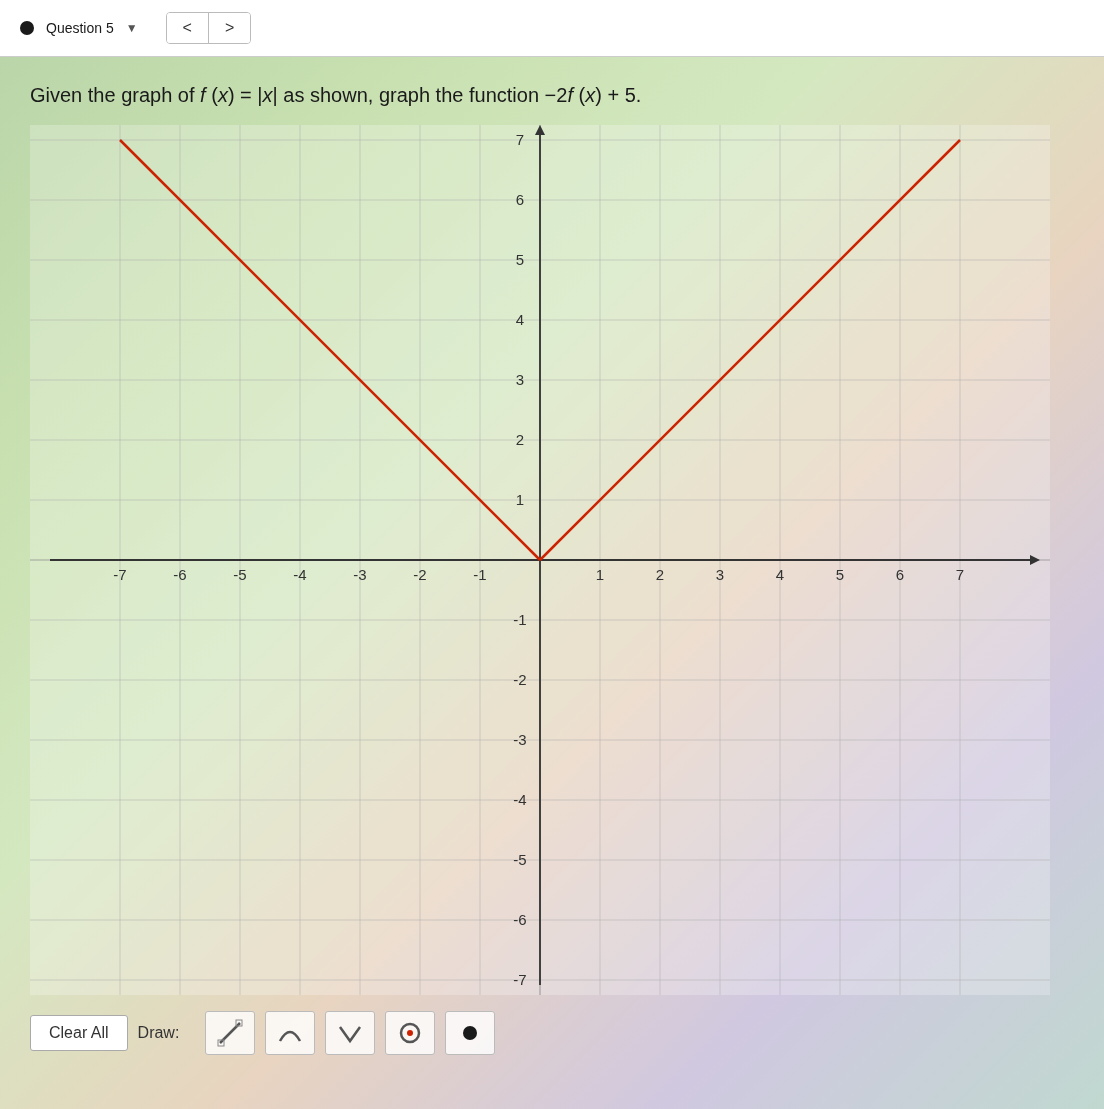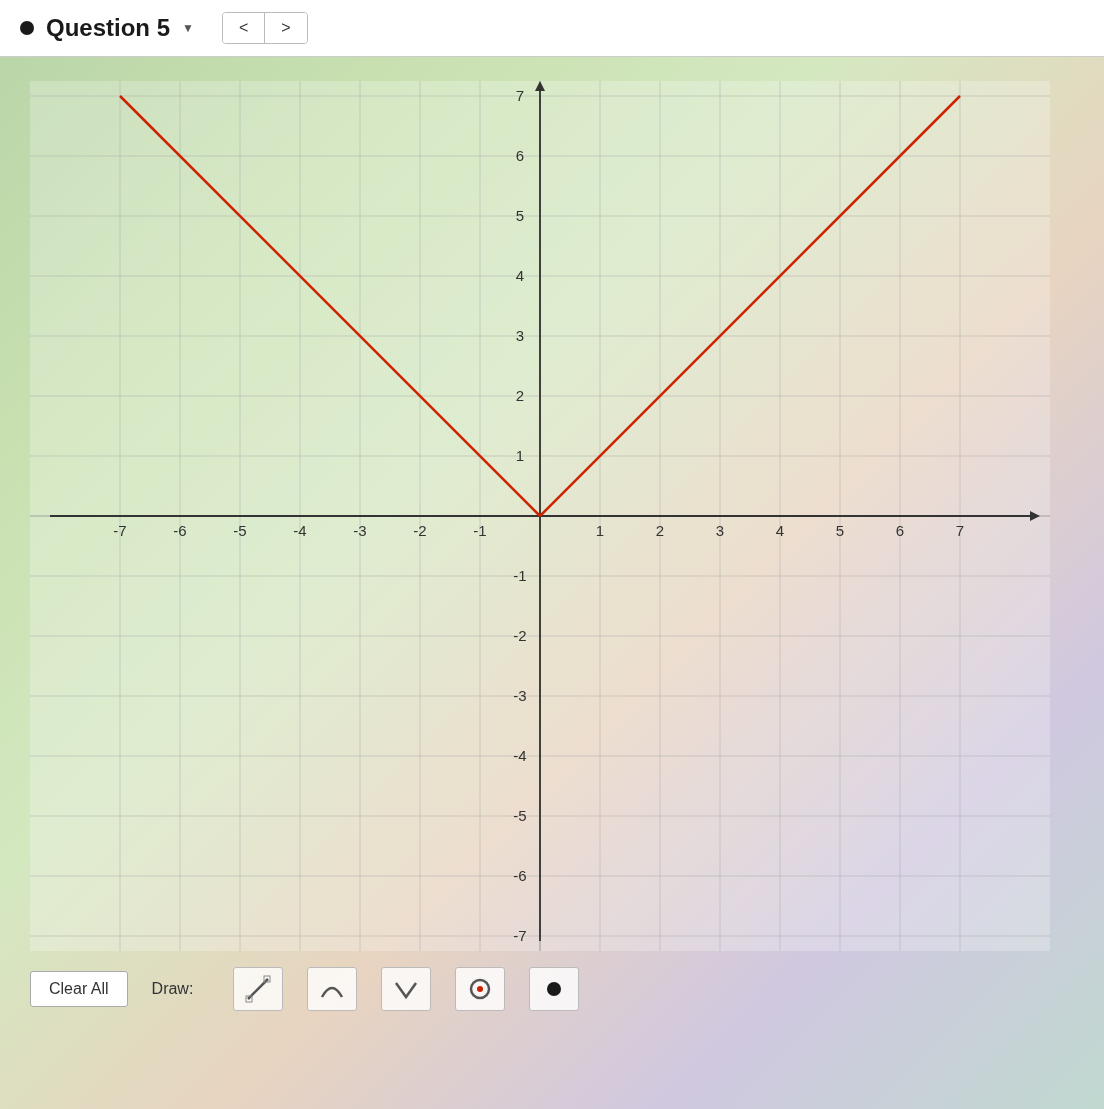--- a/index.html
+++ b/index.html
@@ -23,22 +23,22 @@
       align-items: center;
       gap: 12px;
     }
     .question-dot {
       width: 14px;
       height: 14px;
       background: #1a1a1a;
       border-radius: 50%;
     }
     .question-label {
-      font-size: 24px;
-      font-weight: 700;
+      font-size: 14px;
+      font-weight: 400;
       color: #1a1a1a;
     }
     .dropdown-arrow {
       font-size: 12px;
       color: #555;
       cursor: pointer;
     }
     .nav-buttons {
       display: flex;
       gap: 0;
@@ -78,21 +78,21 @@
       height: 870px;
       background: rgba(255,255,255,0.15);
     }
     .graph-svg {
       width: 100%;
       height: 100%;
     }
     .toolbar {
       display: flex;
       align-items: center;
-      gap: 24px;
+      gap: 10px;
       margin-top: 8px;
       padding: 8px 0;
     }
     .clear-all-btn {
       border: 1px solid #aaa;
       background: white;
       padding: 8px 18px;
       font-size: 16px;
       cursor: pointer;
       border-radius: 3px;
@@ -127,20 +127,23 @@
   <div class="question-dot"></div>
   <span class="question-label">Question 5</span>
   <span class="dropdown-arrow">▼</span>
   <div class="nav-buttons">
     <button class="nav-btn">&lt;</button>
     <button class="nav-btn">&gt;</button>
   </div>
 </div>
 
 <div class="main-content">
+  <p class="question-text">
+    Given the graph of <em>f</em> (<em>x</em>) = |<em>x</em>| as shown, graph the function −2<em>f</em> (<em>x</em>) + 5.
+  </p>
 
   <div class="graph-container">
     <svg class="graph-svg" viewBox="0 0 1020 870" xmlns="http://www.w3.org/2000/svg">
 
       <rect x="0" y="0" width="1020" height="870" fill="rgba(255,255,255,0.12)"></rect>
 
       <g stroke="#aaa" stroke-width="0.7" opacity="0.7">
 
         <line x1="90" y1="0" x2="90" y2="870"></line>
         <line x1="150" y1="0" x2="150" y2="870"></line>

